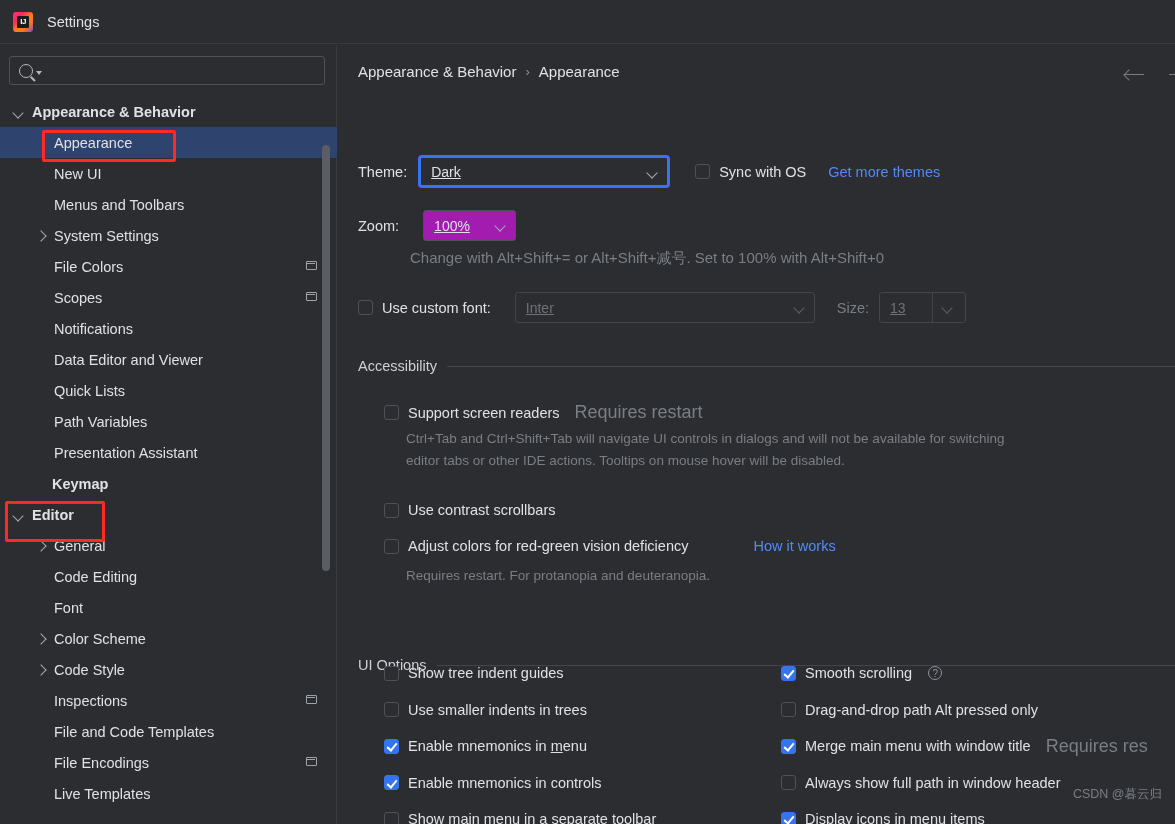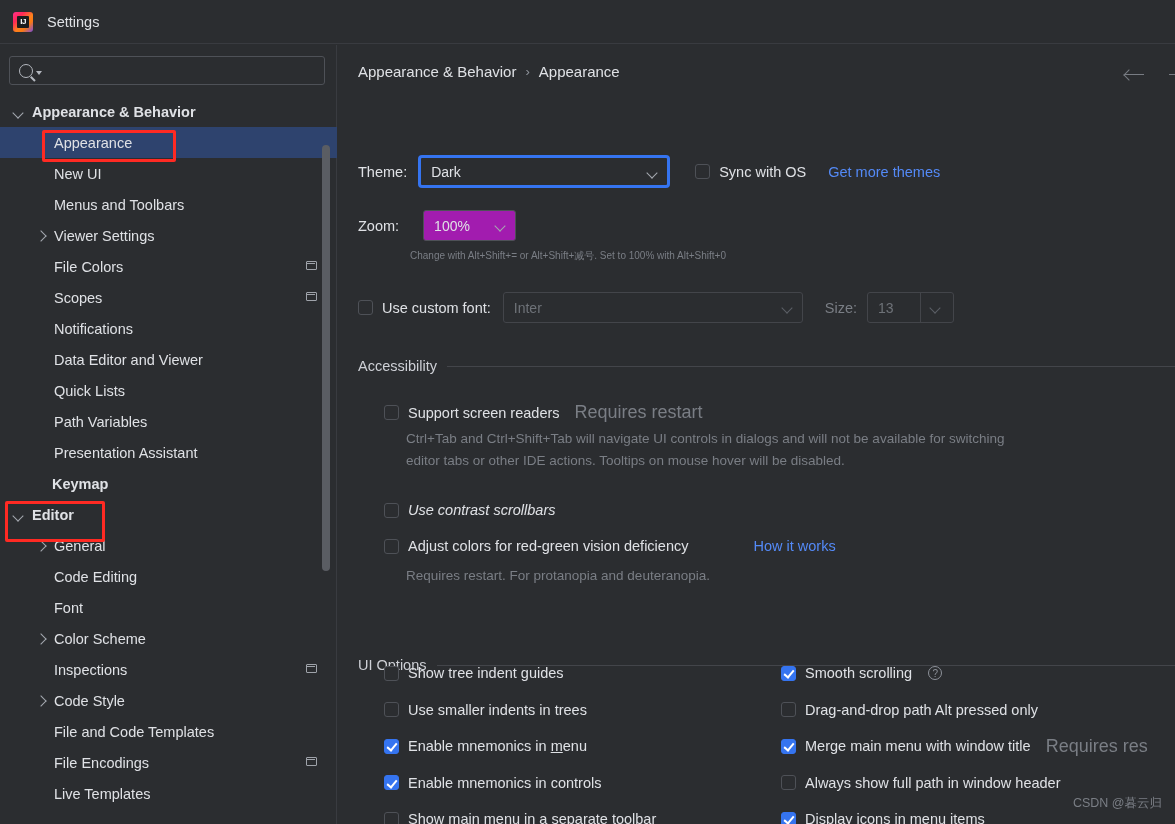--- a/index.html
+++ b/index.html
@@ -140,37 +140,37 @@
     transform: rotate(45deg);
   }
 
   .row { position: absolute; display: flex; align-items: center; }
   .fieldlabel { font-size: 14.5px; color: #DFE1E5; }
   .fieldlabel.dim { color: #7A7E85; }
 
   .combo {
     height: 31px; border: 1px solid #5A5D63; border-radius: 3px;
     background: #2B2D30; display: flex; align-items: center;
-    padding: 0 0 0 10px; position: relative; color: #DFE1E5; font-size: 14px;
+    padding: 0 0 0 10px; position: relative; color: #DFE1E5; font-size: 14px; text-decoration: underline;
   }
   .combo.focus {
     border: 2px solid #3574F0; box-shadow: 0 0 0 1px #3574F0;
   }
   .combo .chev {
     position: absolute; right: 11px; top: 11px; width: 8px; height: 8px;
     border-right: 1.4px solid #A5A9B0; border-bottom: 1.4px solid #A5A9B0;
     transform: rotate(45deg);
   }
   .combo.btnstyle {
     background: #a21caf; border: 1px solid #4E5157;
   }
   .combo.disabled { border-color: #43454A; color: #6E7278; }
   .combo.disabled .chev { border-color: #5C5F66; }
 
-  .hint { font-size: 10px; color: #7A7E85; }
+  .hint { font-size: 15px; color: #7A7E85; }
 
   
   .cb {
     width: 15px; height: 15px; border: 1.4px solid #6F737A; border-radius: 3px;
     background: #2B2D30; flex: none; position: relative;
   }
   .cb.checked { background: #3574F0; border-color: #3574F0; }
   .cb.checked::after {
     content: ""; position: absolute; left: 4.3px; top: 1.4px; width: 4px; height: 8px;
     border-right: 2px solid #fff; border-bottom: 2px solid #fff;
@@ -194,21 +194,21 @@
   }
   .section .stitle { font-size: 14.5px; color: #CED0D6; padding-right: 10px; white-space: nowrap; }
   .section .sline { flex: 1; height: 1px; background: #43454A; }
 
   .desc {
     position: absolute; font-size: 13.5px; color: #7A7E85; line-height: 1.62;
   }
   .link { color: #548AF7; }
 
   .watermark {
-    position: absolute; right: 13px; bottom: 12px;
+    position: absolute; right: 13px; bottom: 21px;
     font-size: 12.5px; color: #7A7E85;
   }
 </style>
 </head>
 <body>
 
 <div class="titlebar">
   <div class="ij-logo">
     <span class="ij-txt">IJ</span>
   </div>
@@ -232,21 +232,21 @@
         <span class="lbl">Appearance</span>
       </div>
       <div class="tree-item lvl1 noarrow">
         <span class="lbl">New UI</span>
       </div>
       <div class="tree-item lvl1 noarrow">
         <span class="lbl">Menus and Toolbars</span>
       </div>
       <div class="tree-item lvl1">
         <span class="arrow right"></span>
-        <span class="lbl">Viewer Settings</span>
+        <span class="lbl">System Settings</span>
       </div>
       <div class="tree-item lvl1 noarrow">
         <span class="lbl">File Colors</span>
         <span class="proj-icon"></span>
       </div>
       <div class="tree-item lvl1 noarrow">
         <span class="lbl">Scopes</span>
         <span class="proj-icon"></span>
       </div>
       <div class="tree-item lvl1 noarrow">
@@ -278,27 +278,27 @@
       <div class="tree-item lvl1 noarrow">
         <span class="lbl">Code Editing</span>
       </div>
       <div class="tree-item lvl1 noarrow">
         <span class="lbl">Font</span>
       </div>
       <div class="tree-item lvl1">
         <span class="arrow right"></span>
         <span class="lbl">Color Scheme</span>
       </div>
-      <div class="tree-item lvl1 noarrow">
-        <span class="lbl">Inspections</span>
-        <span class="proj-icon"></span>
-      </div>
       <div class="tree-item lvl1">
         <span class="arrow right"></span>
         <span class="lbl">Code Style</span>
+      </div>
+      <div class="tree-item lvl1 noarrow">
+        <span class="lbl">Inspections</span>
+        <span class="proj-icon"></span>
       </div>
       <div class="tree-item lvl1 noarrow">
         <span class="lbl">File and Code Templates</span>
       </div>
       <div class="tree-item lvl1 noarrow">
         <span class="lbl">File Encodings</span>
         <span class="proj-icon"></span>
       </div>
       <div class="tree-item lvl1 noarrow">
         <span class="lbl">Live Templates</span>
@@ -348,21 +348,21 @@
       <span class="chev"></span>
     </div>
   </div>
   <div class="hint" style="position:absolute; left:72px; top:204px;">Change with Alt+Shift+= or Alt+Shift+减号. Set to 100% with Alt+Shift+0</div>
 
   <div class="row" style="left:20px; top:247px;">
     <div class="cbrow">
       <span class="cb dim" id="cb-font"></span>
       <span>Use custom font:</span>
     </div>
-    <div class="combo disabled" style="width:300px; margin-left:12px;">
+    <div class="combo disabled" style="width:300px; margin-left:24px;">
       <span>Inter</span>
       <span class="chev"></span>
     </div>
     <span class="fieldlabel dim" style="margin-left:22px;">Size:</span>
     <div class="combo disabled" style="width:87px; margin-left:10px;">
       <span>13</span>
       <span class="chev" style="right:14px; border-color:#5C5F66;"></span>
       <span style="position:absolute; right:32px; top:0; bottom:0; width:1px; background:#43454A;"></span>
     </div>
   </div>
@@ -372,21 +372,21 @@
     <span class="sline"></span>
   </div>
 
   <div class="cbrow" style="position:absolute; left:46px; top:357px;">
     <span class="cb dim" id="cb-sr"></span>
     <span>Support screen readers</span>
     <span class="note">Requires restart</span>
   </div>
   <div class="desc" style="left:68px; top:383px; width:600px;">Ctrl+Tab and Ctrl+Shift+Tab will navigate UI controls in dialogs and will not be available for switching editor tabs or other IDE actions. Tooltips on mouse hover will be disabled.</div>
 
-  <div class="cbrow" style="position:absolute; left:46px; top:457px;font-style:italic;">
+  <div class="cbrow" style="position:absolute; left:46px; top:457px;">
     <span class="cb dim" id="cb-cs"></span>
     <span>Use contrast scrollbars</span>
   </div>
 
   <div class="cbrow" style="position:absolute; left:46px; top:493px;">
     <span class="cb dim" id="cb-rg"></span>
     <span>Adjust colors for red-green vision deficiency</span>
     <a class="lnk" href="#" style="text-decoration:none;padding-left:48px;">How it works</a>
   </div>
   <div class="desc" style="left:68px; top:520px; width:600px;">Requires restart. For protanopia and deuteranopia.</div>

